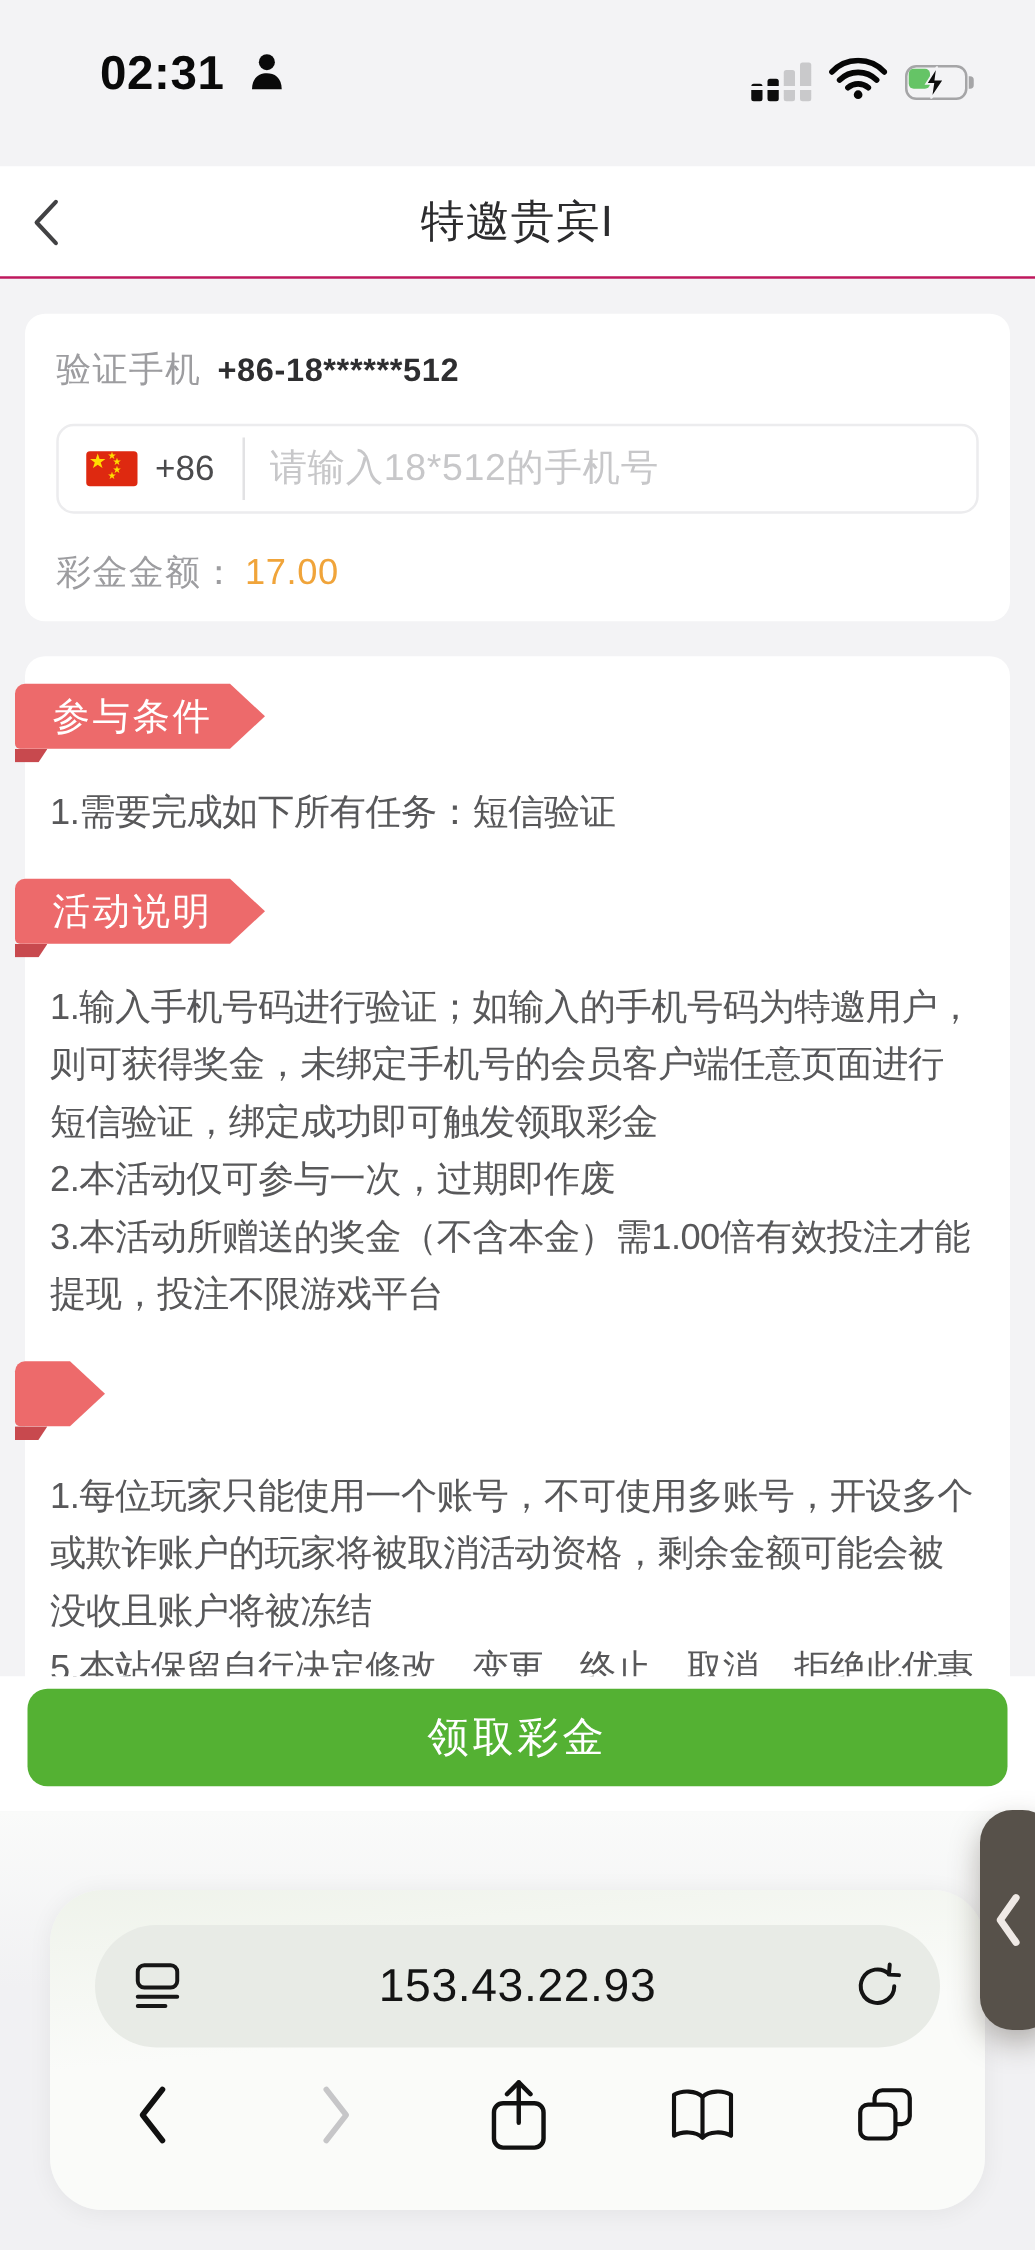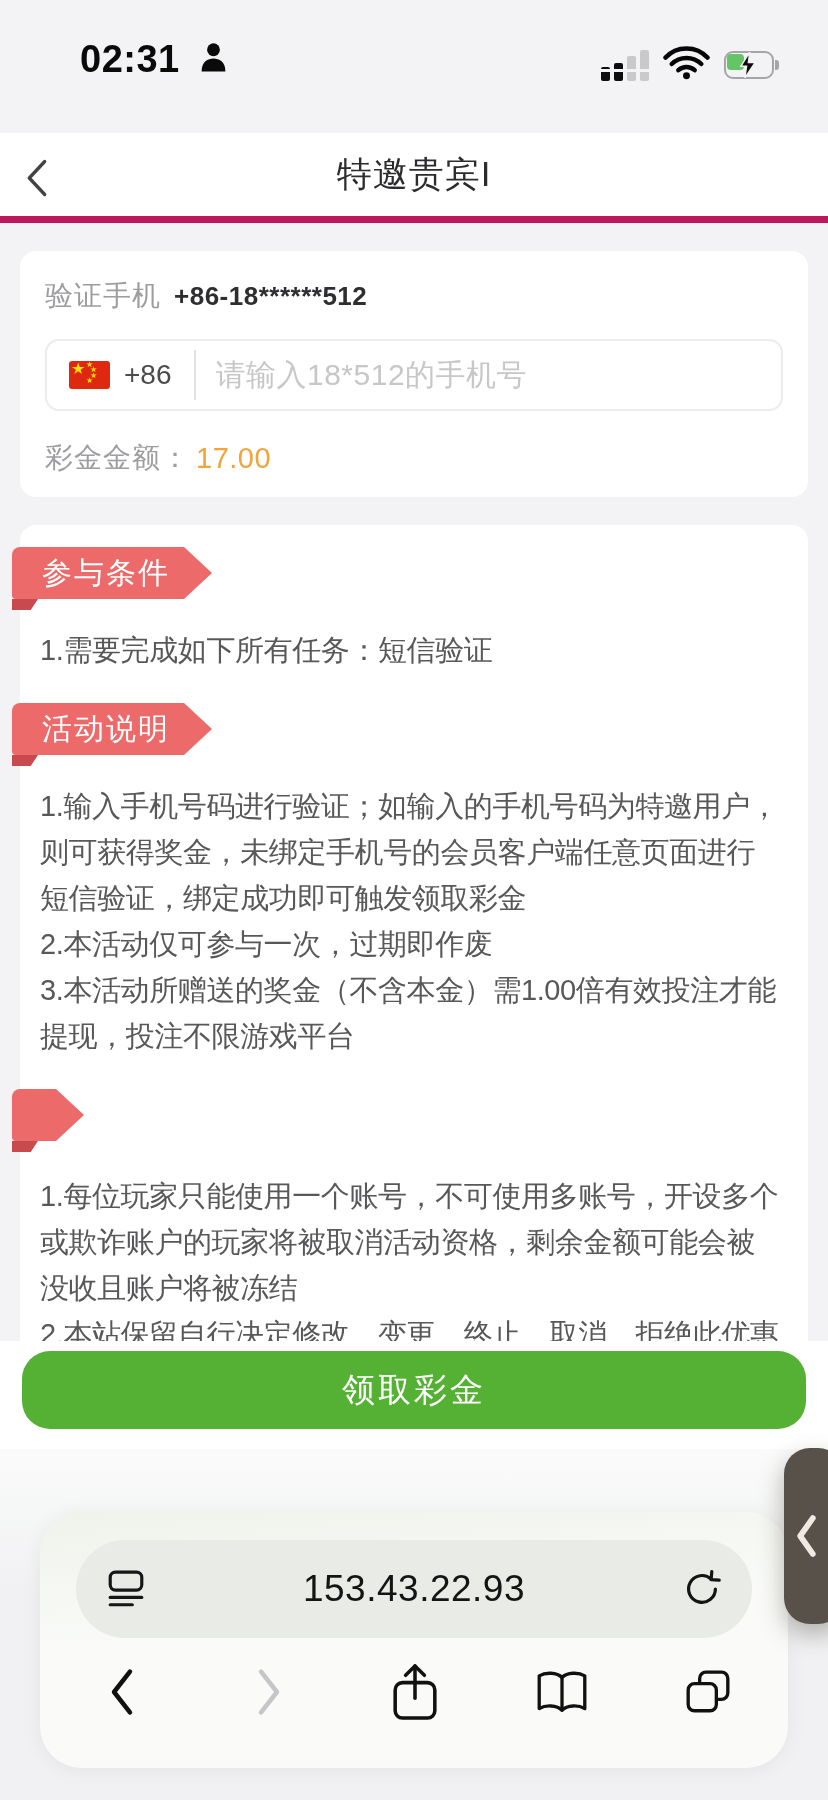--- a/index.html
+++ b/index.html
@@ -17,21 +17,21 @@
   .cellbars i.on  { background:linear-gradient(to top,#0d0d0d 0 9px,rgba(0,0,0,0) 9px 12px,#0d0d0d 12px 100%); }
   .cellbars i.off { background:linear-gradient(to top,#c9c9cb 0 9px,rgba(0,0,0,0) 9px 12px,#c9c9cb 12px 100%); }
   .battery { position:relative; width:58px; height:28px; }
   .battery .body { position:absolute; left:0; top:0; width:50px; height:28px; border:2.5px solid #a5a5a7; border-radius:9px; }
   .battery .fill { position:absolute; left:3px; top:3px; width:17px; height:16px; background:#65c466; border-radius:4px; }
   .battery .nub { position:absolute; right:3px; top:9px; width:4px; height:10px; background:#a5a5a7; border-radius:0 3px 3px 0; }
   .battery svg { position:absolute; left:14px; top:1px; }
 
   
   .navbar { position:absolute; top:133px; left:0; width:828px; height:90px; background:#ffffff;
-            border-bottom:7px solid #be185d; display:flex; align-items:center; }
+            border-bottom:2px solid #be185d; display:flex; align-items:center; }
   .nav-back { position:absolute; left:26px; top:26px; width:34px; height:38px; display:flex; align-items:center; }
   .nav-title { width:100%; text-align:center; font-size:35px; color:#2c2c2e; font-weight:500; letter-spacing:1px; }
   .nav-record { position:absolute; right:24px; top:0; height:100%; display:flex; align-items:center;
                 font-size:31px; color:#ea5a55; letter-spacing:1px; }
 
   
   .content { position:absolute; top:223px; left:0; width:828px; }
   .card { background:#ffffff; border-radius:16px; margin:28px 20px 0; }
   .card1 { padding:26px 25px 20px; }
   .verify-row { display:flex; align-items:center; gap:13px; }
@@ -63,21 +63,21 @@
   .ribbon .tip { position:absolute; left:100%; top:0; width:0; height:0;
                  border-top:26px solid transparent; border-bottom:26px solid transparent;
                  border-left:28px solid #ed6a6b; }
   .ribbon .fold { position:absolute; left:0; top:100%; width:26px; height:11px; background:#c8494e;
                   clip-path:polygon(0 0,100% 0,72% 100%,0 100%); }
   .para { font-size:29px; letter-spacing:-0.4px; line-height:46px; color:#58585a; }
   .para .item { white-space:pre-line; }
 
   
   .cta-bar { position:absolute; top:1341px; left:0; width:828px; height:108px; background:#ffffff; }
-  .cta-btn { display:block; margin:10px auto 0; width:784px; height:78px; border:none; border-radius:28px;
+  .cta-btn { display:block; margin:10px auto 0; width:784px; height:78px; border:none; border-radius:16px;
              background:#54b133; color:#ffffff; font-size:33px; letter-spacing:3px;
              font-family:inherit; cursor:pointer; }
 
   
   .safari { position:absolute; top:1449px; left:0; width:828px; height:351px;
             background:linear-gradient(180deg,#fafbfa 0%,#f1f1f3 40%,#f1f1f3 100%); }
   .sf-card { position:absolute; left:40px; top:63px; width:748px; height:256px; border-radius:42px;
              background:linear-gradient(175deg,#eff3eb 0%,#fafbf9 45%,#fafbf9 100%);
              box-shadow:0 2px 20px rgba(0,0,0,.06); }
   .url-pill { margin:28px 36px 0; height:98px; border-radius:49px; background:#e8ebe6;
@@ -193,21 +193,21 @@
       </div>
 
       <div class="ribbon">
         <span class="tip"></span>
         <span class="fold"></span>
       </div>
       <div class="para">
         <div class="item">1.每位玩家只能使用一个账号，不可使用多账号，开设多个
 或欺诈账户的玩家将被取消活动资格，剩余金额可能会被
 没收且账户将被冻结</div>
-        <div class="item">2.本站保留自行决定修改、变更、终止、取消、拒绝此优惠</div>
+        <div class="item">5.本站保留自行决定修改、变更、终止、取消、拒绝此优惠</div>
       </div>
 
     </div>
   </div>
 
   <div class="cta-bar">
     <button class="cta-btn">领取彩金</button>
   </div>
 
   <div class="safari">

